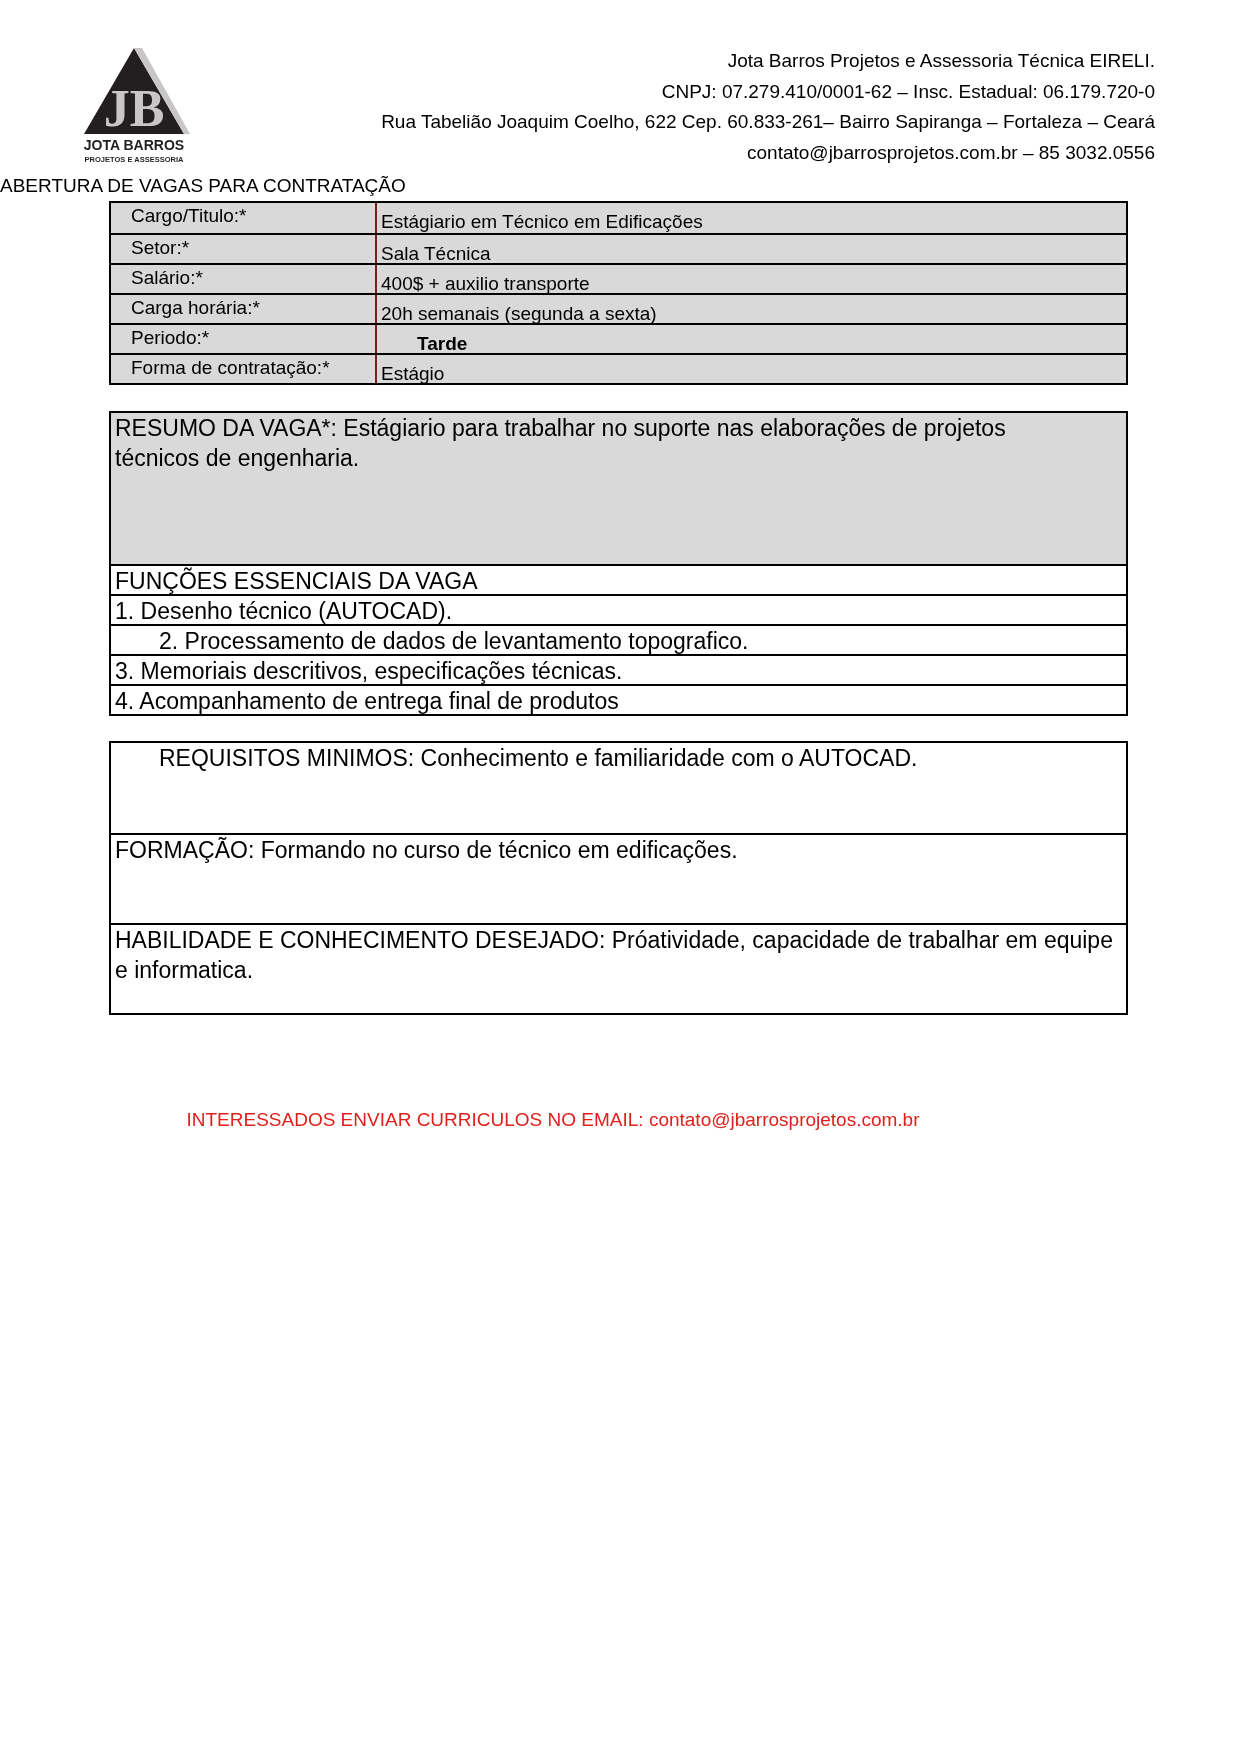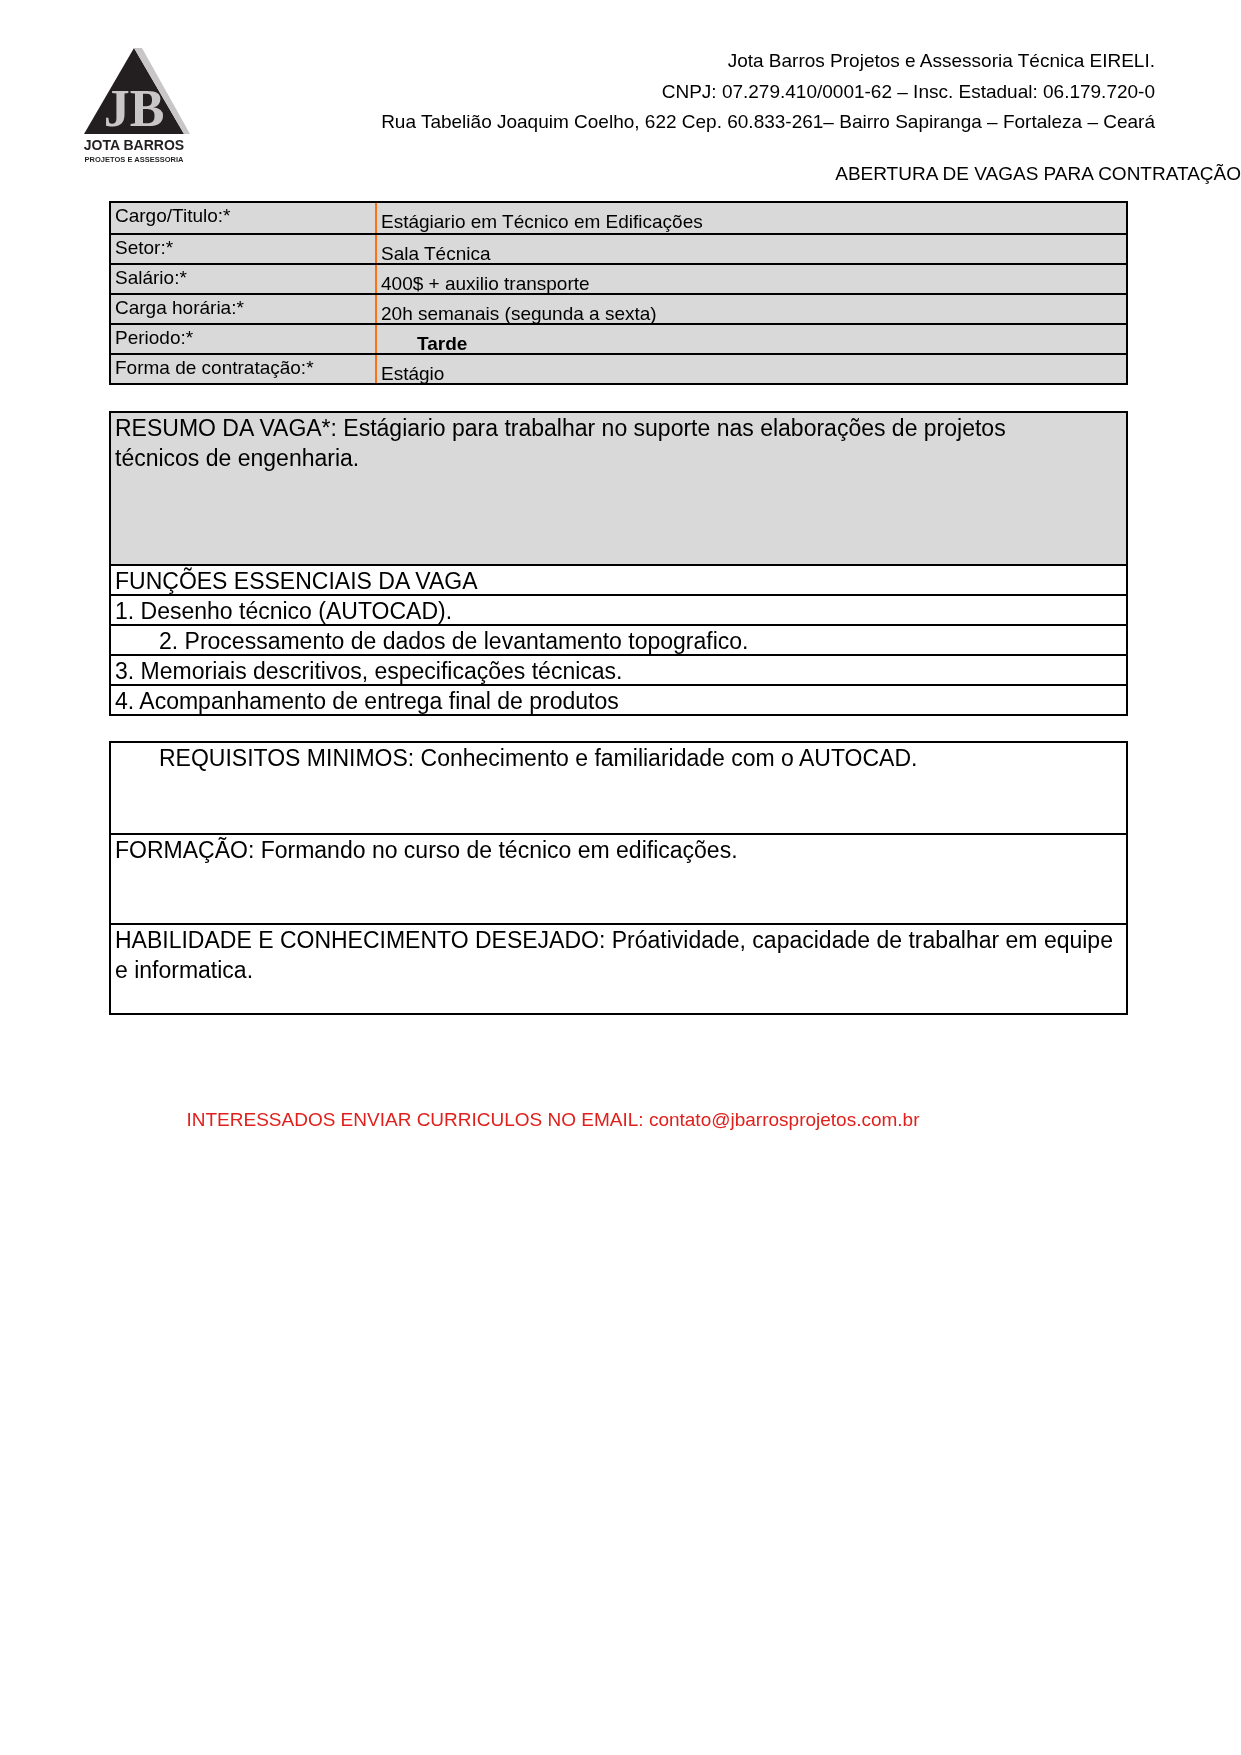--- a/index.html
+++ b/index.html
@@ -1,24 +1,24 @@
 <!DOCTYPE html>
 <html><head>
 <meta charset="utf-8">
 <style>
   html,body{margin:0;padding:0;background:#fff;}
   body{width:1241px;height:1755px;position:relative;font-family:"Liberation Sans",sans-serif;color:#000;overflow:hidden;}
   .logo{position:absolute;left:76px;top:46px;width:116px;height:118px;}
   .header{position:absolute;right:86px;top:46px;text-align:right;font-size:19px;line-height:30.5px;white-space:nowrap;}
-  .doc-title{position:absolute;left:0;width:1241px;top:163px;text-align:right;font-size:19px;}
+  .doc-title{position:absolute;left:0;width:1241px;top:175px;text-align:left;font-size:19px;}
   .grid{position:absolute;left:109px;width:1019px;border:2px solid #000;box-sizing:border-box;}
   .row{display:flex;border-top:2px solid #000;box-sizing:border-box;}
   .row:first-child{border-top:none;}
   .gray{background:#d9d9d9;}
-  .lbl{width:266px;border-right:2px solid #f97316;padding:0 4px;box-sizing:border-box;font-size:19px;line-height:26px;white-space:nowrap;}
+  .lbl{width:266px;border-right:2px solid #7f1d1d;padding:0 20px;box-sizing:border-box;font-size:19px;line-height:26px;white-space:nowrap;}
   .val{flex:1;padding:6px 4px;font-size:19px;line-height:26px;white-space:nowrap;}
   .bold{font-weight:bold;}
   .cell{padding:0 4px;font-size:23px;line-height:30px;box-sizing:border-box;}
   .red{position:absolute;left:0;width:1106px;top:1109px;text-align:center;font-size:19px;color:#e0201c;}
 </style>
 </head>
 <body>
 
 <div class="logo">
   <svg width="116" height="118" viewBox="0 0 116 118">
@@ -27,20 +27,21 @@
     <text x="58" y="80" text-anchor="middle" font-family="Liberation Serif, serif" font-size="52" fill="#c8c6c6" font-weight="bold">JB</text>
     <text x="58" y="104" text-anchor="middle" font-family="Liberation Sans, sans-serif" font-size="14" font-weight="bold" fill="#231f20">JOTA BARROS</text>
     <text x="58" y="116" text-anchor="middle" font-family="Liberation Sans, sans-serif" font-size="7.5" font-weight="bold" fill="#231f20">PROJETOS E ASSESSORIA</text>
   </svg>
 </div>
 
 <div class="header">
   <div>Jota Barros Projetos e Assessoria Técnica EIRELI.</div>
   <div>CNPJ: 07.279.410/0001-62 – Insc. Estadual: 06.179.720-0</div>
   <div>Rua Tabelião Joaquim Coelho, 622 Cep. 60.833-261– Bairro Sapiranga – Fortaleza – Ceará</div>
+  <div>contato@jbarrosprojetos.com.br – 85 3032.0556</div>
 </div>
 
 <div class="doc-title">ABERTURA DE VAGAS PARA CONTRATAÇÃO</div>
 
 <div class="grid gray" style="top:201px;">
   <div class="row" style="height:30px;">
       <div class="lbl">Cargo/Titulo:*</div>
       <div class="val">Estágiario em Técnico em Edificações</div>
     </div>
   <div class="row" style="height:30px;">

